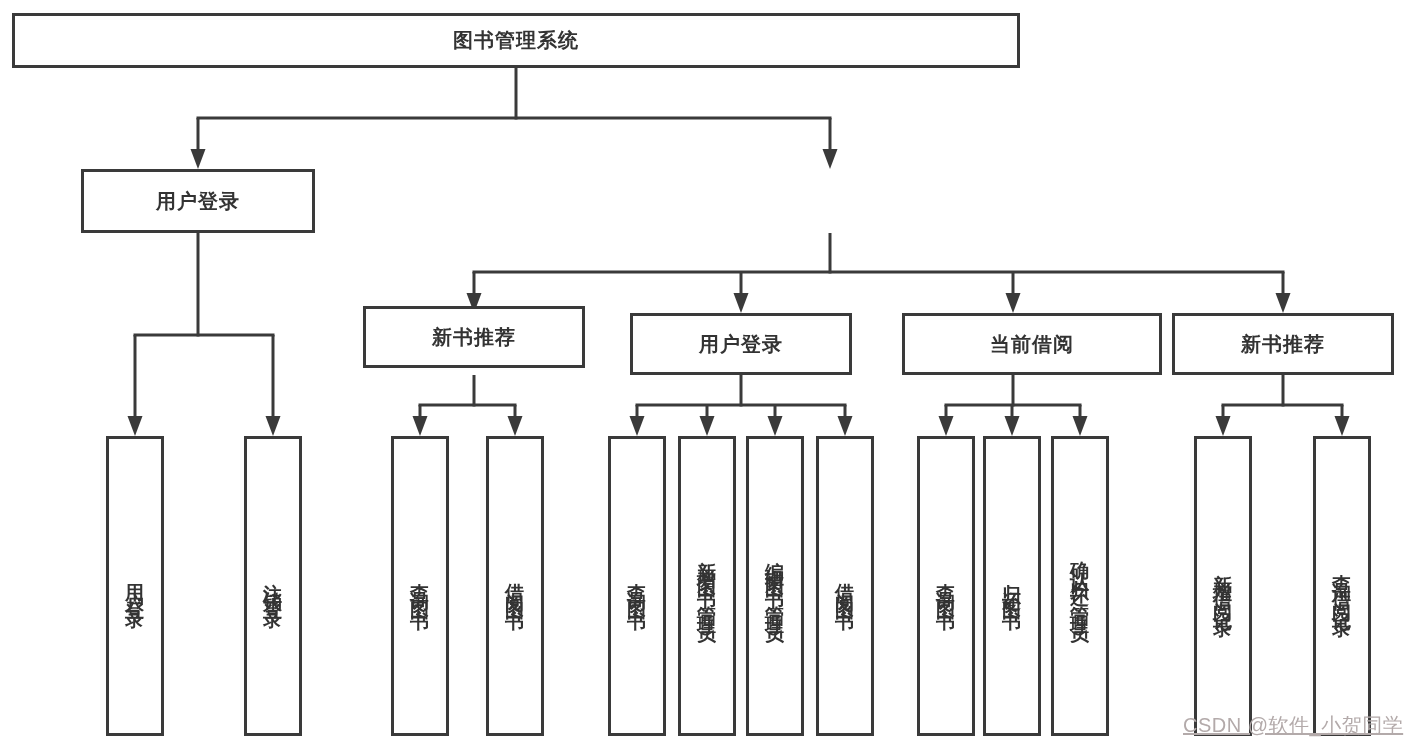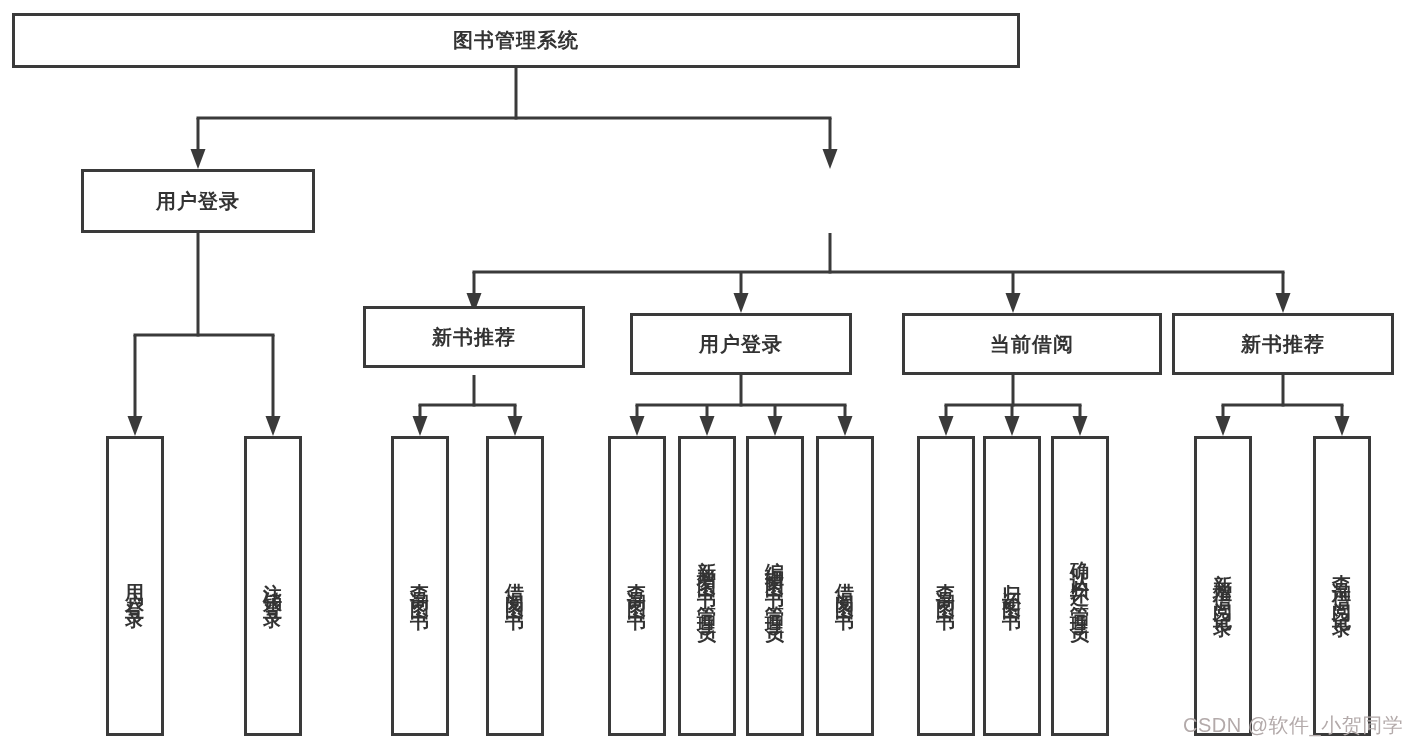--- a/index.html
+++ b/index.html
@@ -37,20 +37,21 @@
     line-height:1;
   }
   .vbox .vlabel{display:block;}
   .watermark{
     position:absolute;
     left:1183px;top:712px;
     font-size:20px;
     color:var(--wm);
     white-space:nowrap;
     letter-spacing:0.5px;
+    text-decoration:underline;
   }
   svg line{stroke:var(--line);stroke-width:3;}
   svg polygon{fill:var(--line);}
 </style>
 </head>
 <body>
 
 <div class="stage">
 
   <svg class="connectors" viewBox="0 0 1405 747" xmlns="http://www.w3.org/2000/svg">

